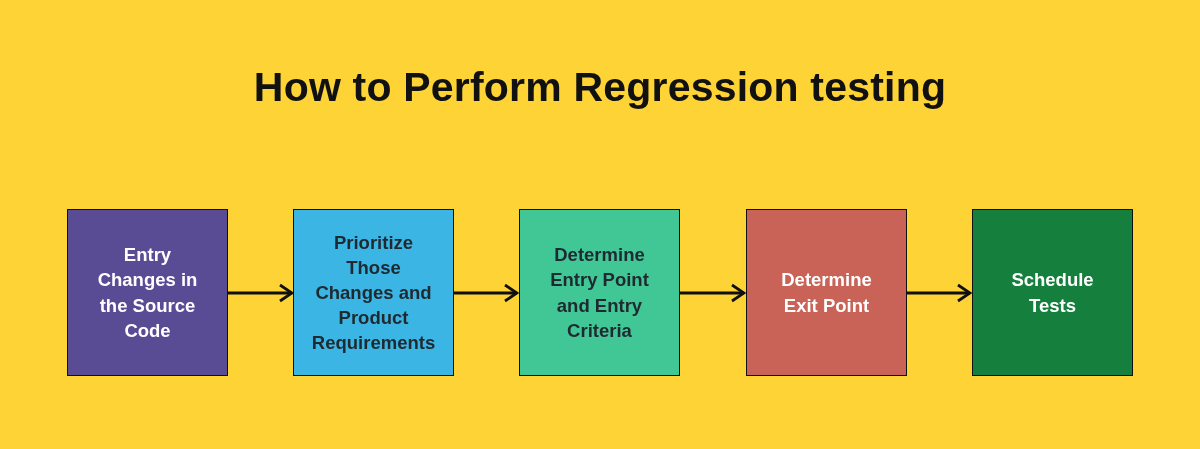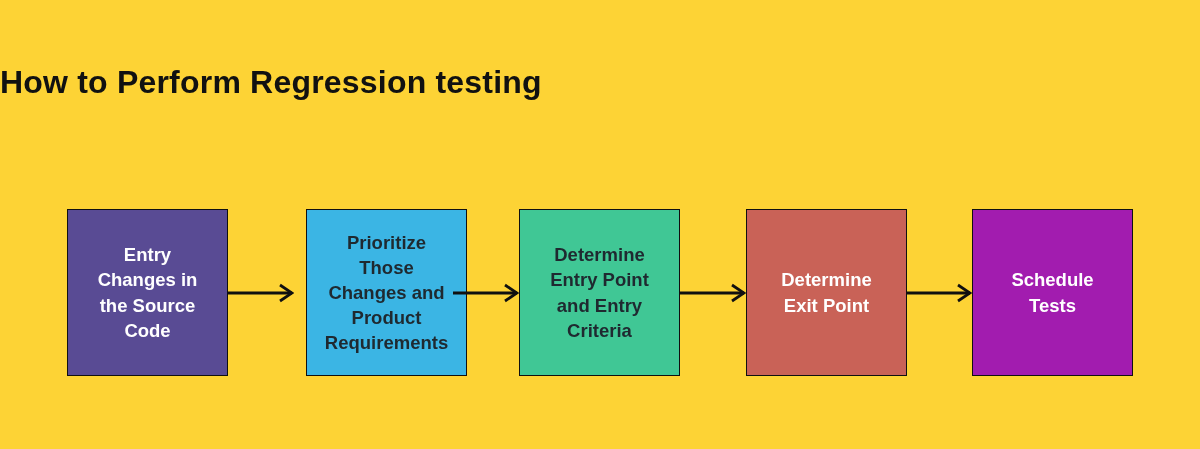--- a/index.html
+++ b/index.html
@@ -9,21 +9,22 @@
     height: 449px;
     background: var(--bg, #FDD335);
     overflow: hidden;
     font-family: "Liberation Sans", sans-serif;
   }
   .title {
     position: absolute;
     left: 0;
     top: 64px;
     width: 100%;
-    font-size: 32px;
+    text-align: center;
+    font-size: 41px;
     font-weight: 700;
     letter-spacing: 0.2px;
     color: var(--ink, #111111);
   }
   .step {
     position: absolute;
     top: 209px;
     width: 161px;
     height: 167px;
     box-sizing: border-box;
@@ -75,21 +76,21 @@
 Code</span>
   </div>
 
   <div class="arrow a1">
     <svg viewBox="0 0 66 32">
       <line x1="0" y1="16" x2="64" y2="16"></line>
       <polyline points="52,8 64,16 52,24"></polyline>
     </svg>
   </div>
 
-  <div class="step s2" style="background-color: rgb(59, 181, 228); color: rgb(31, 41, 48); margin-left: 13px;">
+  <div class="step s2" style="background-color: rgb(59, 181, 228); color: rgb(31, 41, 48);">
     <span class="step-label">Prioritize
 Those
 Changes and
 Product
 Requirements</span>
   </div>
 
   <div class="arrow a2">
     <svg viewBox="0 0 66 32">
       <line x1="0" y1="16" x2="64" y2="16"></line>
@@ -116,18 +117,18 @@
 Exit Point</span>
   </div>
 
   <div class="arrow a4">
     <svg viewBox="0 0 66 32">
       <line x1="0" y1="16" x2="64" y2="16"></line>
       <polyline points="52,8 64,16 52,24"></polyline>
     </svg>
   </div>
 
-  <div class="step s5" style="background-color: #a21caf; color: rgb(255, 255, 255); align-items: center;">
+  <div class="step s5" style="background-color: #15803d; color: rgb(255, 255, 255); align-items: center;">
     <span class="step-label">Schedule
 Tests</span>
   </div>
 
 </div>
 
 </body></html>

